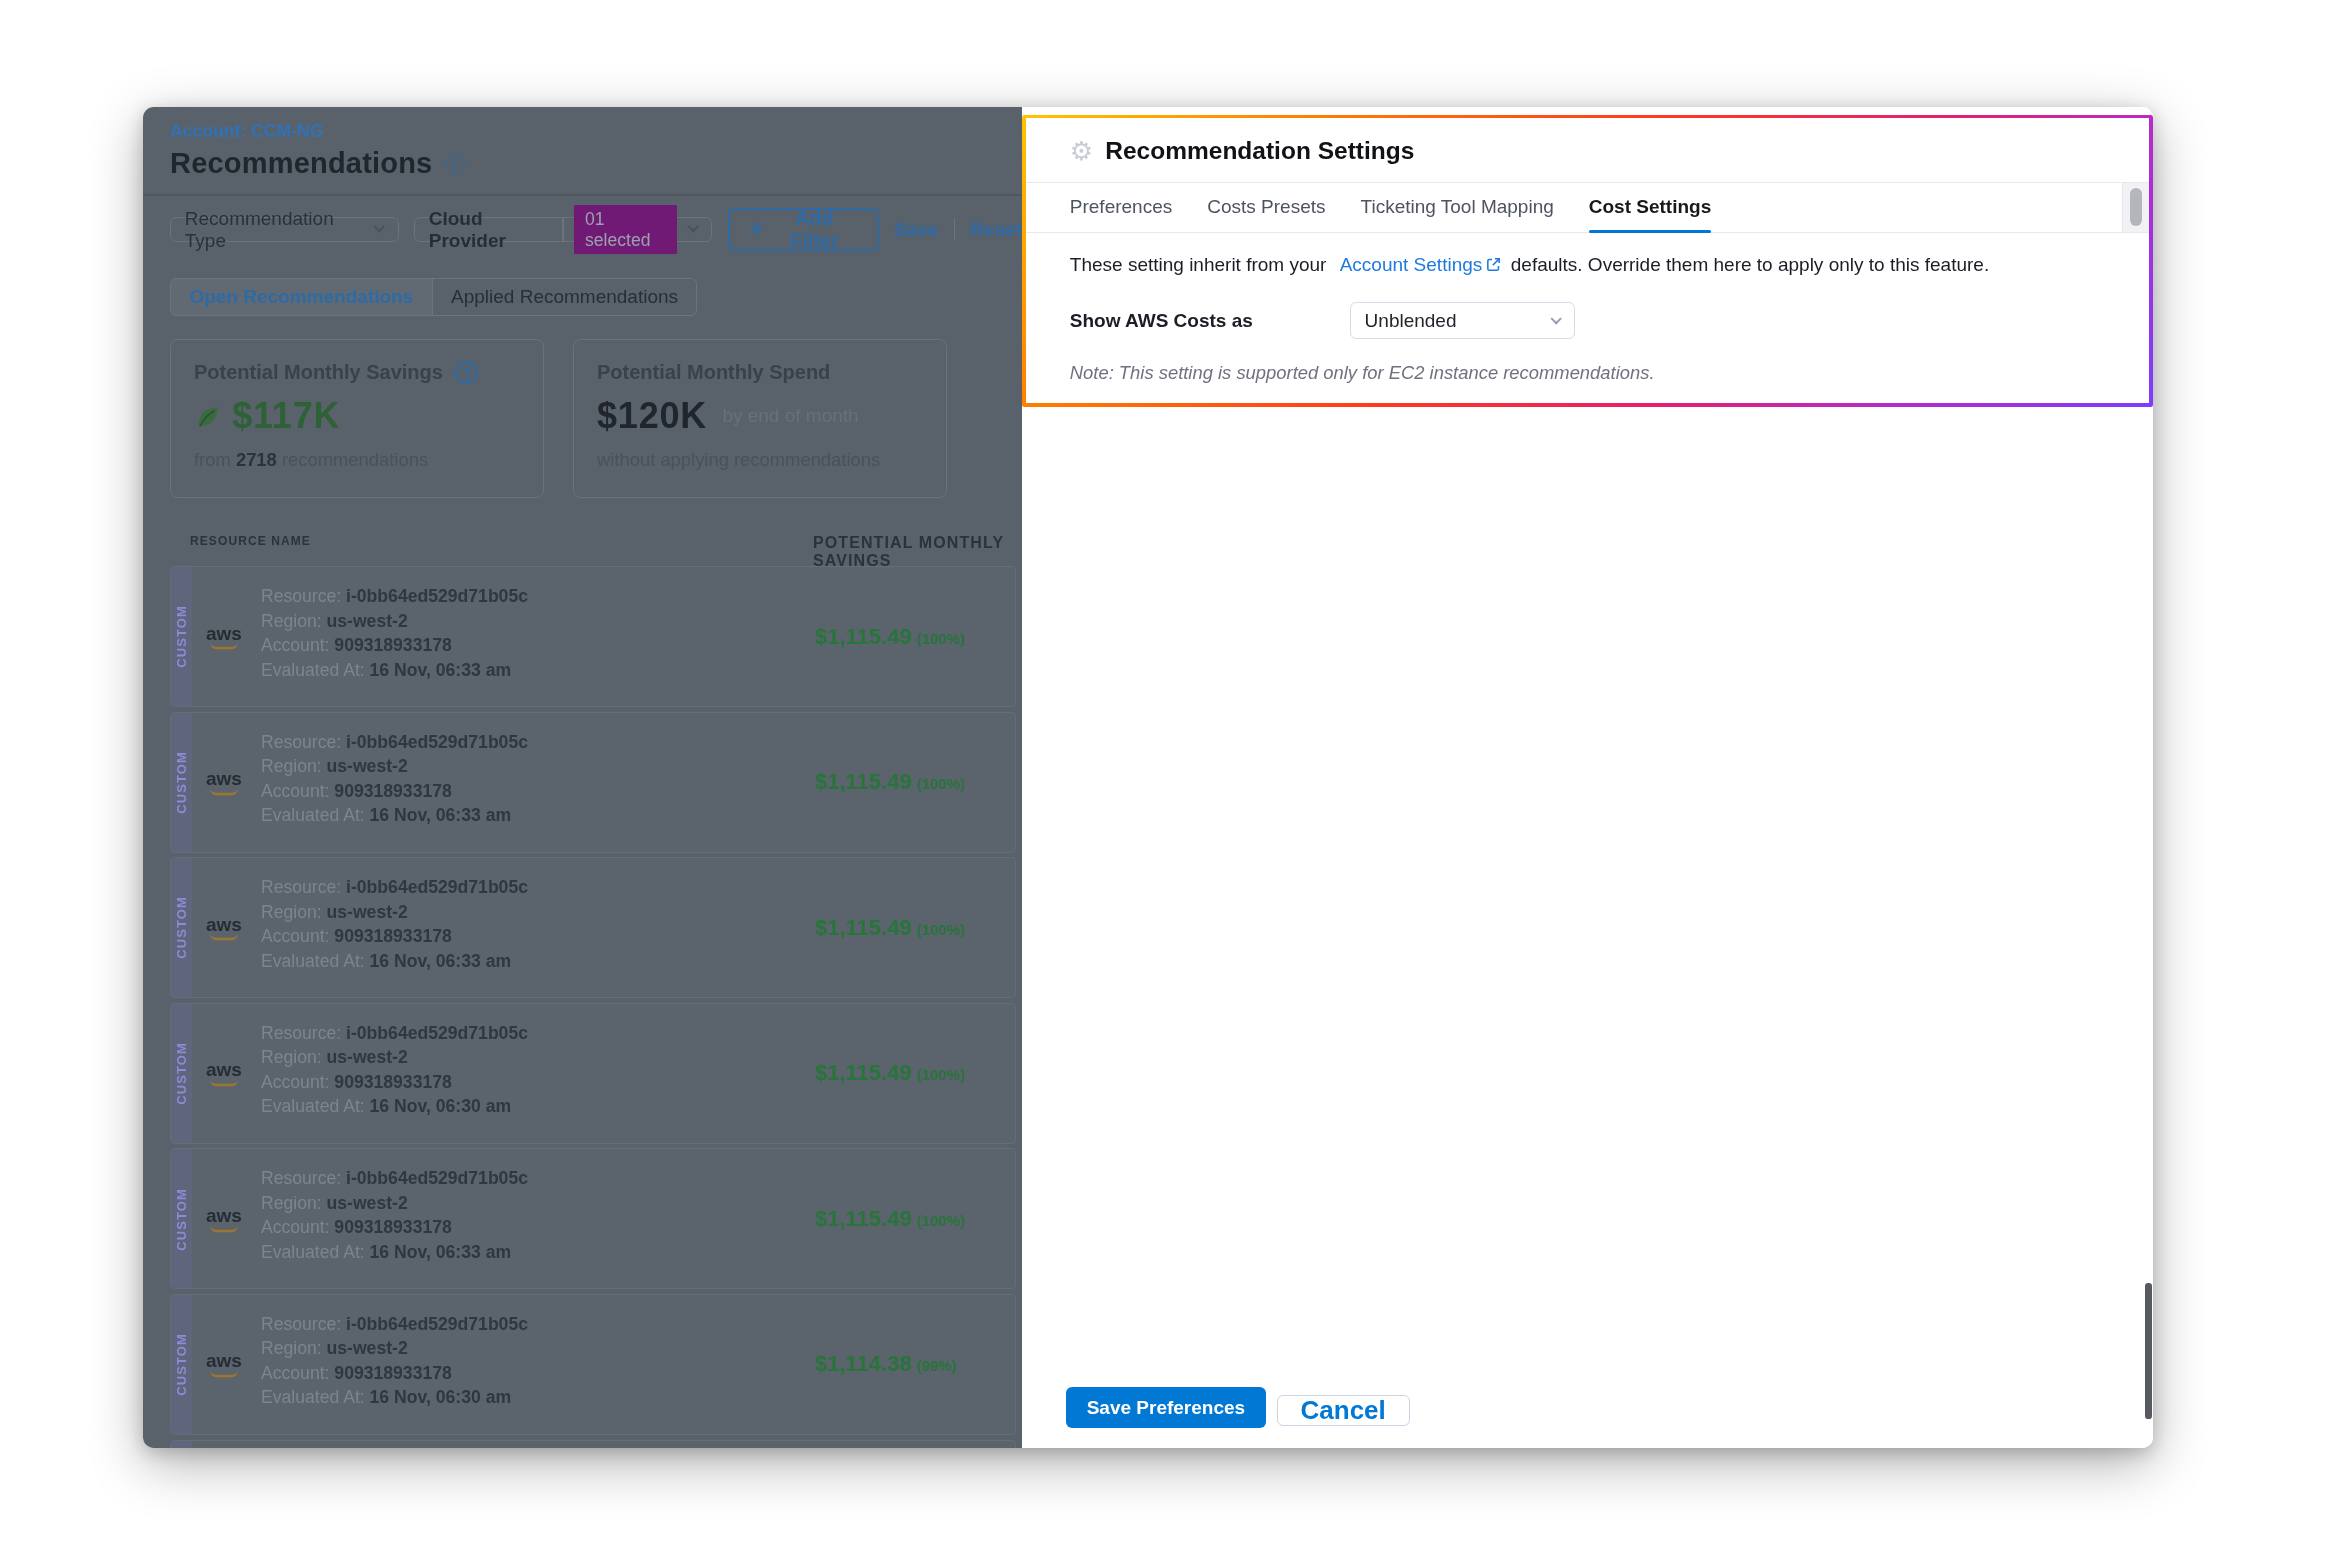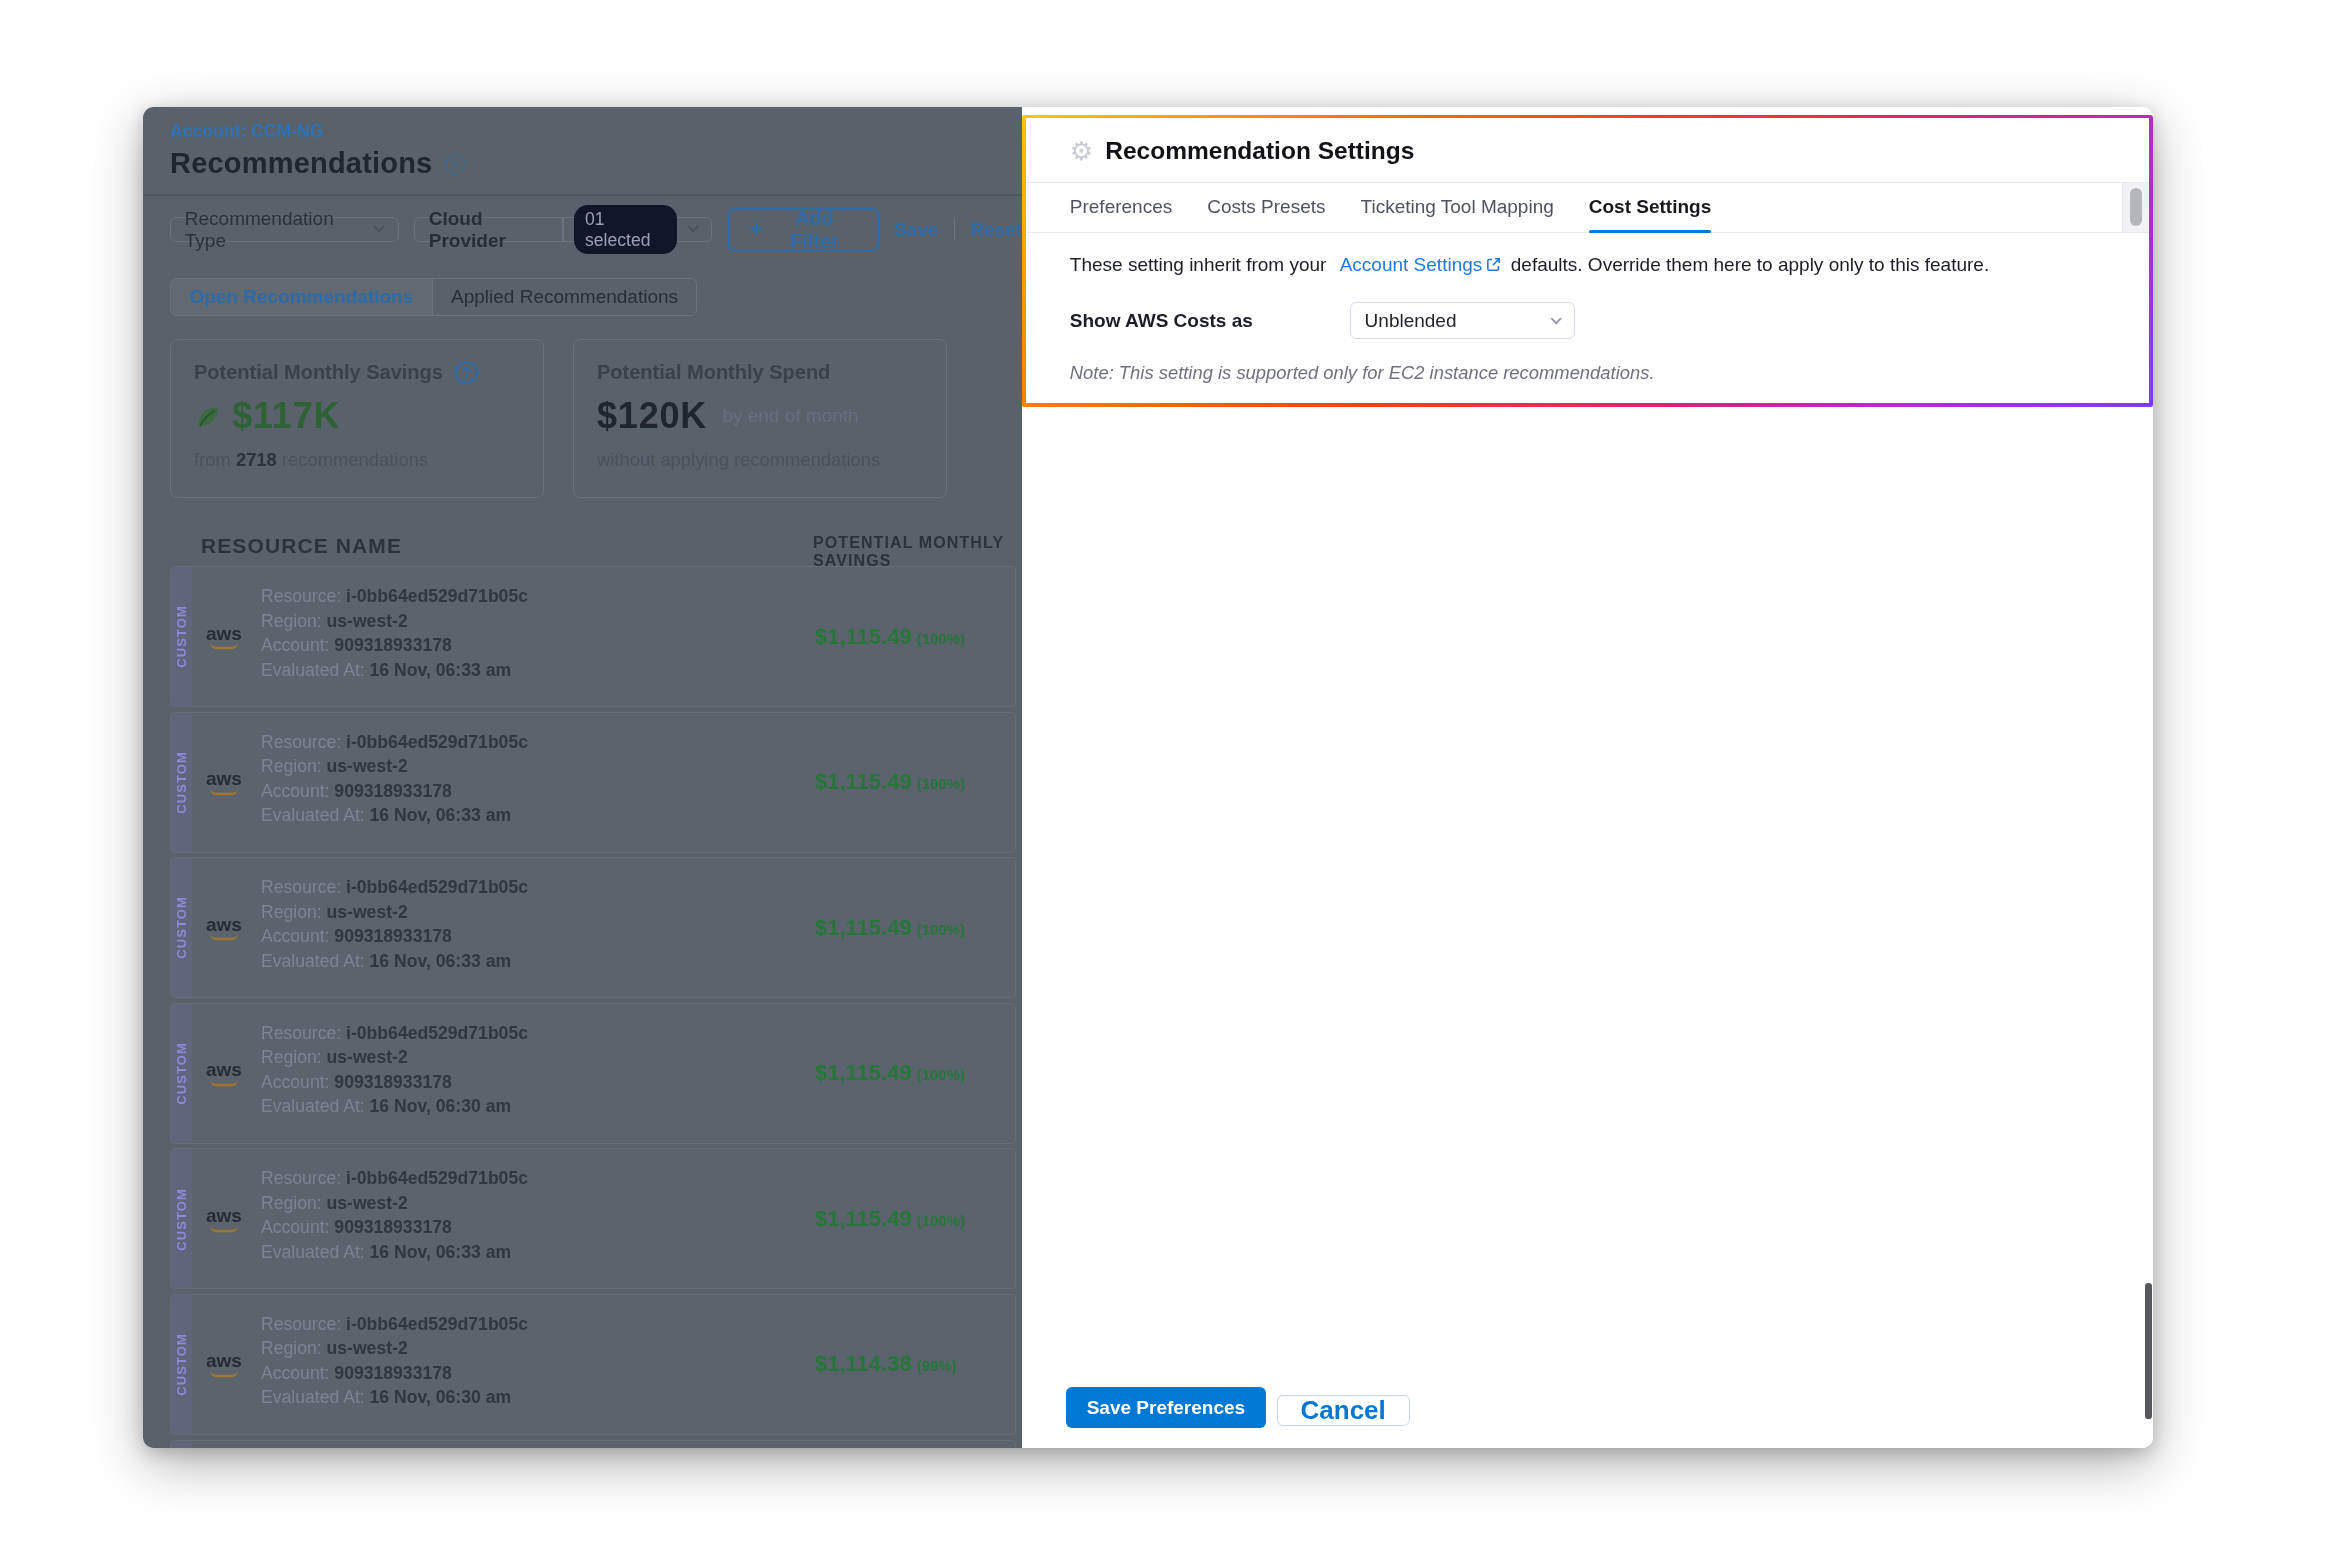--- a/index.html
+++ b/index.html
@@ -22,21 +22,21 @@
   .page-title { margin:0; font-size:29px; font-weight:700; color:#20262e; letter-spacing:0.2px; }
   .iicon { width:20px; height:20px; border:1.5px solid #2e6ba6; border-radius:50%; color:#2e6ba6;
            font-size:12.2px; font-weight:700; display:flex; align-items:center; justify-content:center; }
   .divider { position:absolute; left:0; right:0; top:87px; height:1.5px; background:#4f5760; }
 
   .filter-row { position:absolute; left:27px; top:101px; display:flex; align-items:center; gap:15.3px; height:43px; }
   .chip { display:flex; align-items:center; height:25px; border:1.5px solid #6b737c; border-radius:6.1px;
           padding:0 13.8px; font-size:19px; color:#2a313a; }
   .chip .blabel { font-weight:700; color:#262d36; }
   .vsep { width:1.5px; height:23px; background:#6b737c; margin:0 10.7px; }
-  .pill { background:#0f172a; color:#9aa2af; padding:3.8px 10.7px; border-radius:14px; font-size:17.6px; }
+  .pill { background:#701a75; color:#9aa2af; padding:3.8px 10.7px; border-radius:1px; font-size:17.6px; }
   .chev { width:8.4px; height:8.4px; border-right:2.3px solid #49515b; border-bottom:2.3px solid #49515b;
           transform:rotate(45deg) translate(-1.5px,-1.5px); margin-left:12.2px; flex:none; }
   .addf { display:flex; align-items:center; gap:9.2px; height:43px; padding:0 20px; border:2.3px solid #2e6ba6;
           border-radius:6.1px; color:#2e6ba6; font-size:20px; font-weight:700; background:transparent; }
   .plus { font-size:23px; font-weight:700; line-height:1; }
   .txtbtn { font-size:19px; font-weight:600; color:#2e6ba6; background:none; border:none; padding:0; }
   .fsep { width:1.5px; height:23px; background:#6b737c; }
 
   .vtabs { position:absolute; left:27px; top:171px; display:inline-flex; border:1.5px solid #6b737c;
            border-radius:6.1px; overflow:hidden; height:38px; }
@@ -50,21 +50,21 @@
   .qicon { width:23px; height:23px; border:2.3px solid #2e6ba6; border-radius:50%; color:#2e6ba6;
            font-size:14.5px; font-weight:700; display:flex; align-items:center; justify-content:center; }
   .bigline { margin-top:10.7px; display:flex; align-items:center; gap:9.2px; }
   .big-green { font-size:36px; font-weight:800; color:#2e6136; letter-spacing:0.8px; }
   .big-dark  { font-size:36px; font-weight:800; color:#21262e; letter-spacing:0.8px; }
   .big-suffix { font-size:19px; color:#67707b; margin-left:6.1px; }
   .card-sub { margin-top:12.2px; font-size:18.4px; color:#49515b; }
   .card-sub b { color:#2b323b; }
   .leaf { flex:none; }
 
-  .thead-1 { position:absolute; left:58px;  top:427px; font-size:21px; font-weight:700; color:#2b323b; letter-spacing:1.1px;text-align:center; }
+  .thead-1 { position:absolute; left:47px;  top:427px; font-size:12px; font-weight:700; color:#2b323b; letter-spacing:1.1px;text-align:center; }
   .thead-2 { position:absolute; left:670px; top:427px; font-size:16px; font-weight:700; color:#2b323b; letter-spacing:1.1px; }
 
   .rows { position:absolute; left:27px; top:459px; width:846px; }
   .rrow { position:relative; height:141px; background:#5b636c; border:1.5px solid #656d77; border-radius:4.6px;
           margin-bottom:4.6px; overflow:hidden; }
   .badge { position:absolute; left:0; top:0; bottom:0; width:20.7px; background:#5f667b;
            display:flex; align-items:center; justify-content:center; }
   .badge span { writing-mode:vertical-rl; transform:rotate(180deg); font-size:13px; font-weight:700;
                 color:#9089d8; letter-spacing:1.1px; }
   .awsbox { position:absolute; left:35px; top:50%; transform:translateY(-50%); text-align:right; }

